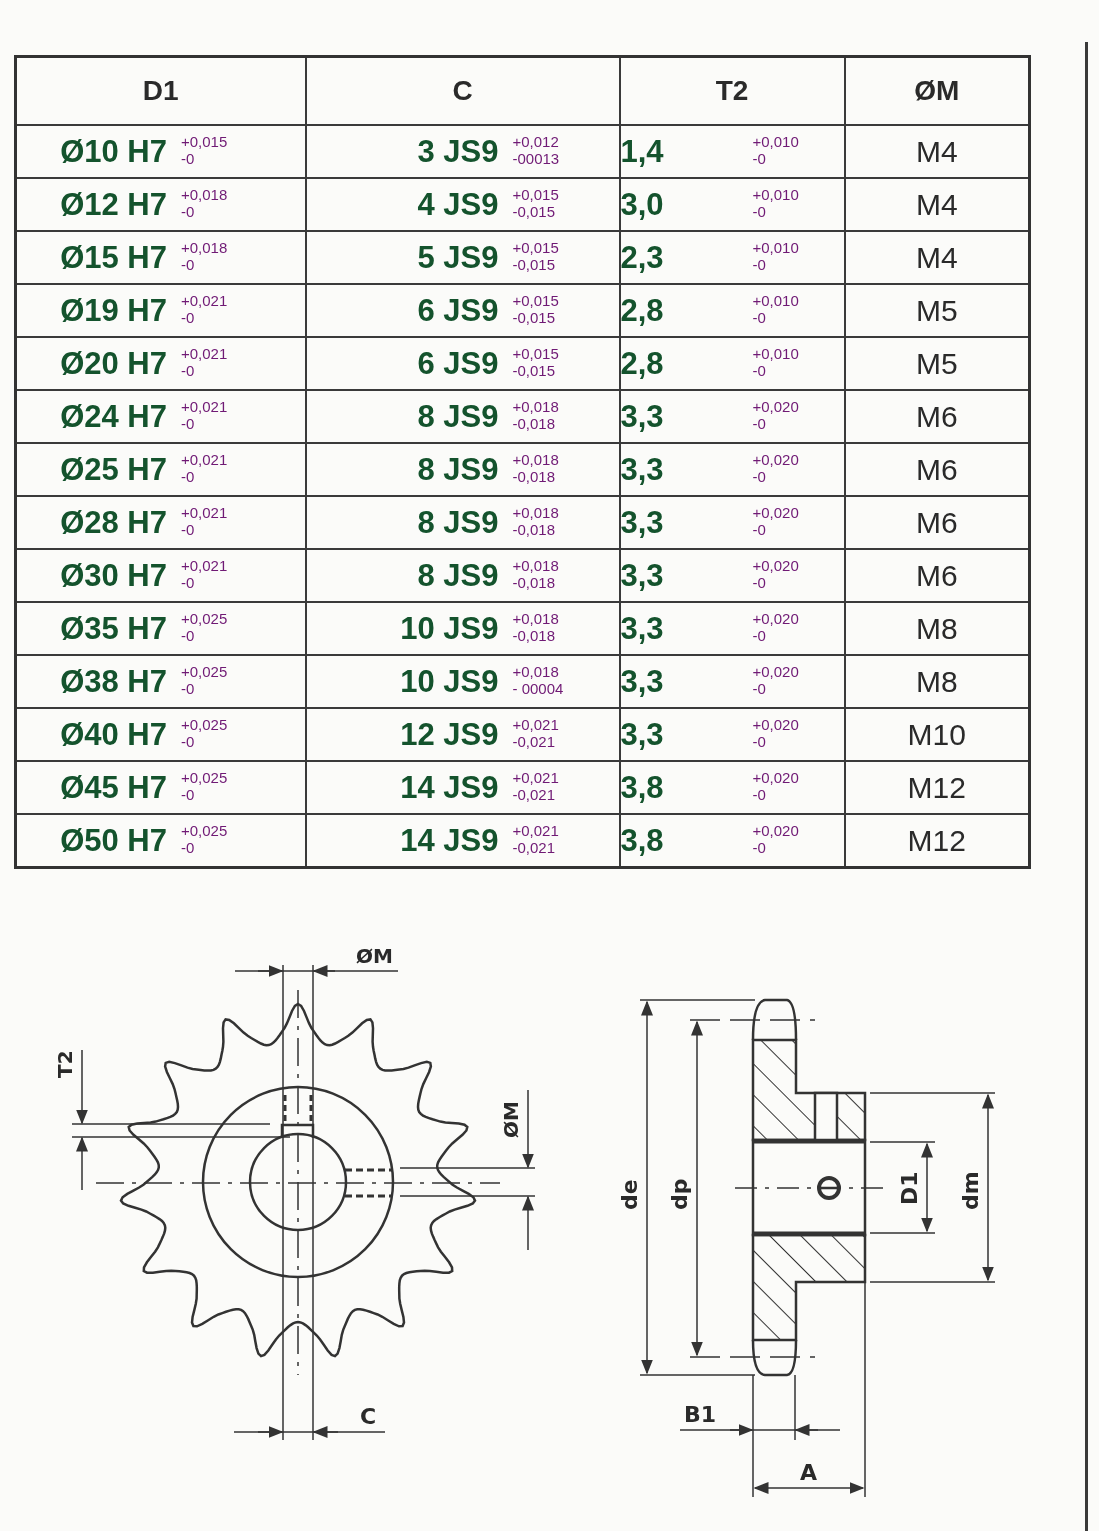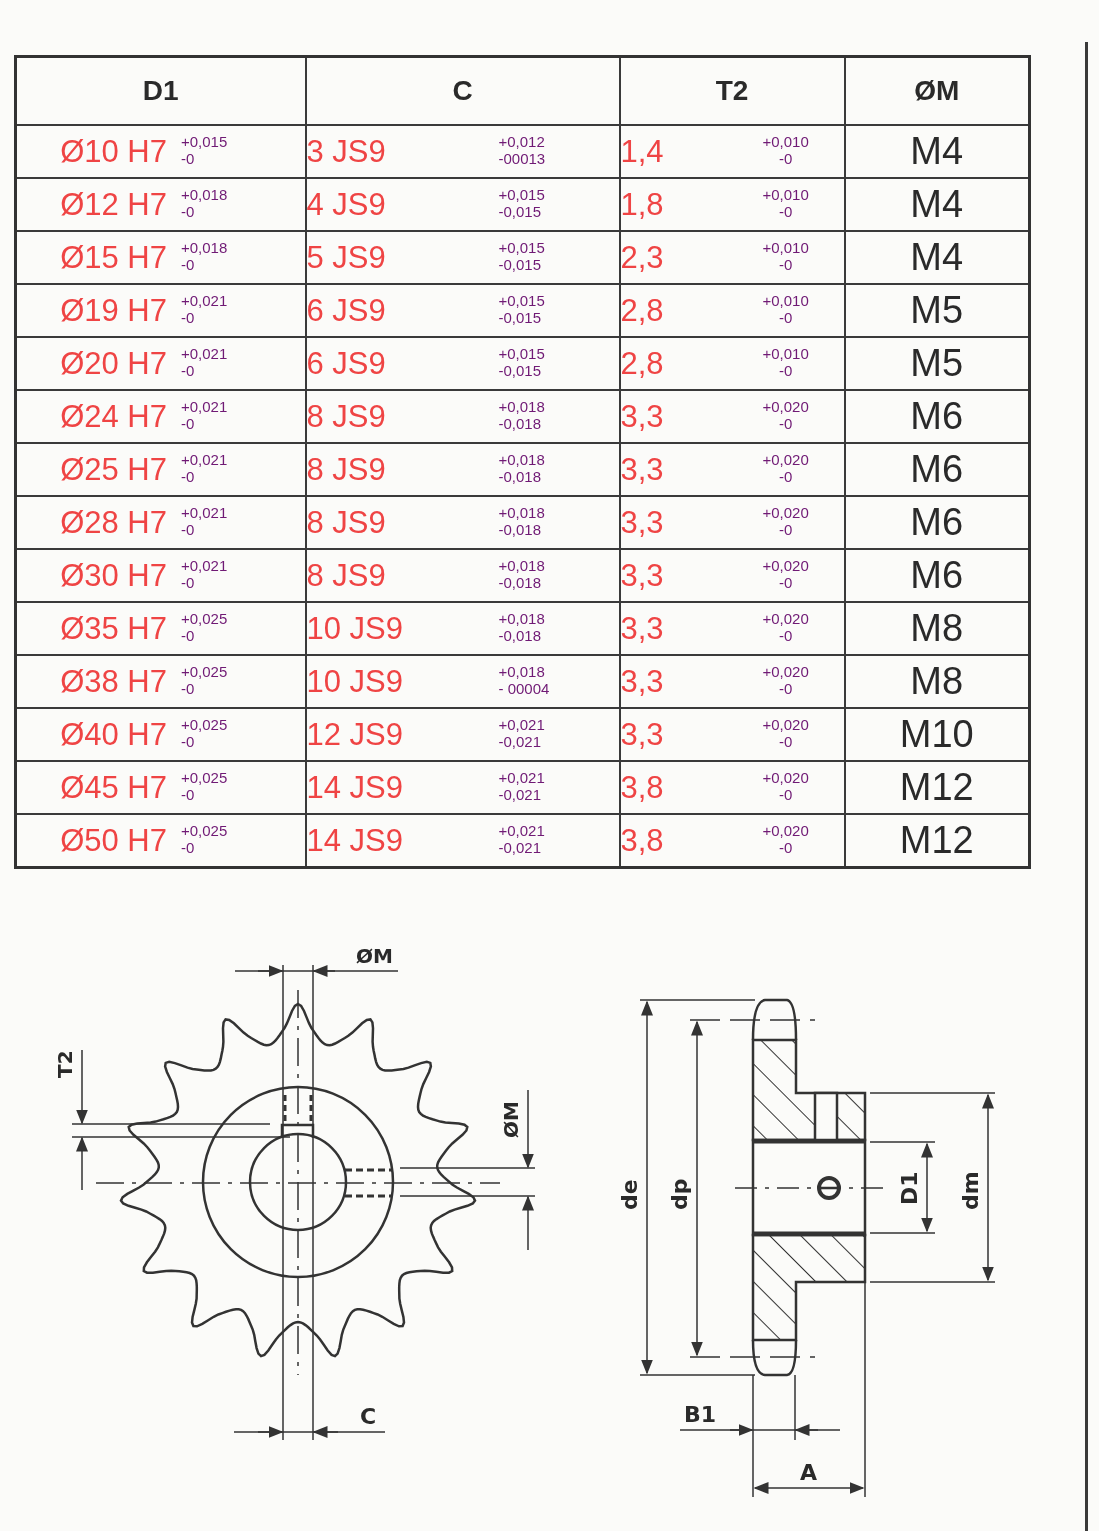--- a/index.html
+++ b/index.html
@@ -9,27 +9,27 @@
   }
   .vrule { position:absolute; left:1085px; top:42px; width:3px; height:1489px; background:#3a3a3a; }
   table.spec {
     position:absolute; left:14px; top:55px; width:1014px;
     border-collapse:collapse; border:3px solid #333; table-layout:fixed;
   }
   table.spec th, table.spec td { border:2px solid #3a3a3a; padding:0; }
   table.spec th { height:66px; font-size:28px; font-weight:bold; text-align:center; color:#2a2a2a; }
   table.spec td { height:51px; }
   .cell { display:flex; align-items:center; height:100%; }
-  .main { font-size:31px; color:#ef4444; }
+  .main { font-size:31px; color:#14532d;font-weight:bold; }
   .tol { display:flex; flex-direction:column; font-size:15px; line-height:17px; margin-left:14px; margin-top:-4px; color:#701a75; }
   .d1 .main { width:150px; text-align:right; padding-right:0; }
-  .c .main { width:178px; text-align:left; }
+  .c .main { width:178px; text-align:right;padding-left:14px; }
   .t2 .main { width:112px; text-align:left; }
-  .t2 .tol { margin-left:30px;align-items:center; }
-  .m { text-align:center; font-size:38px; }
+  .t2 .tol { margin-left:20px; }
+  .m { text-align:center; font-size:30px; }
   .drawing { position:absolute; left:0; top:900px; width:1099px; height:631px; }
   .lbl { font-family:"DejaVu Sans", sans-serif; font-weight:bold; fill:#2a2a2a; }
 </style>
 </head>
 <body>
 
 <div class="vrule"></div>
 
 <table class="spec">
   <colgroup>
@@ -92,21 +92,21 @@
           <div class="cell c">
       <span class="main">4  JS9</span>
       <span class="tol">
               <span>+0,015</span>
               <span>-0,015</span>
             </span>
     </div>
         </td>
     <td>
           <div class="cell t2">
-      <span class="main">1,8</span>
+      <span class="main">3,0</span>
       <span class="tol">
               <span>+0,010</span>
               <span>-0</span>
             </span>
     </div>
         </td>
     <td class="m">M4</td>
   </tr>
 
   <tr>

